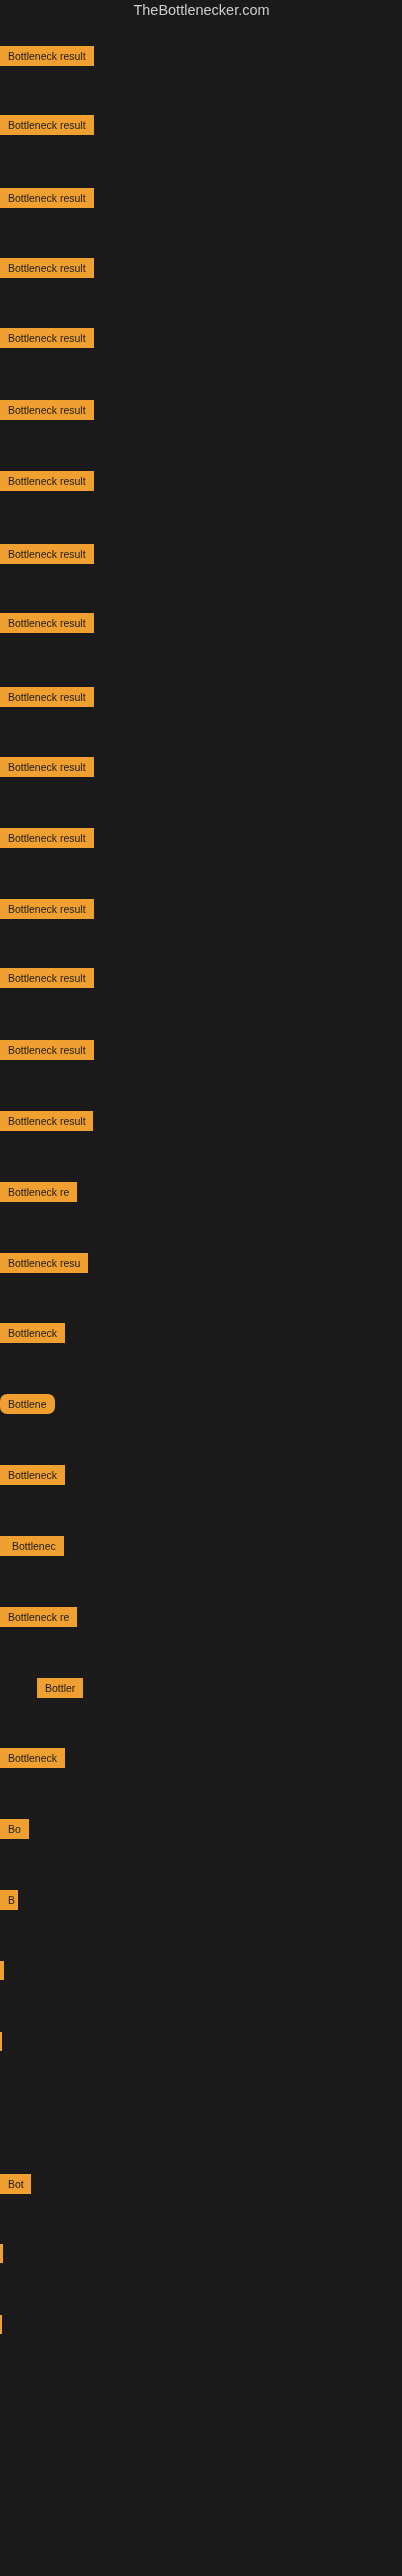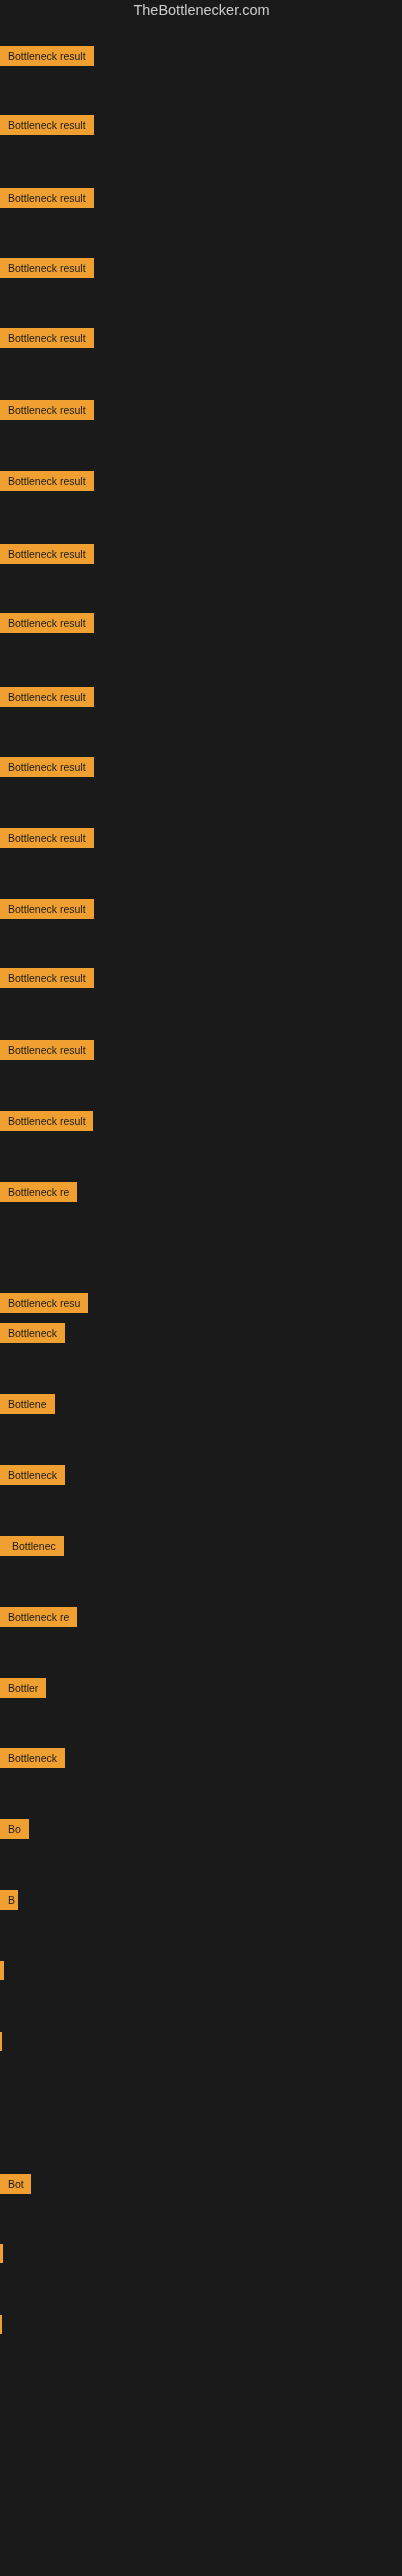--- a/index.html
+++ b/index.html
@@ -56,27 +56,27 @@
     <div class="bottleneck-item" style="top: 544px; left: 0px;"><div class="bottleneck-badge" style="max-width: 119px;">Bottleneck result</div></div>
     <div class="bottleneck-item" style="top: 613px; left: 0px;"><div class="bottleneck-badge" style="max-width: 119px;">Bottleneck result</div></div>
     <div class="bottleneck-item" style="top: 687px; left: 0px;"><div class="bottleneck-badge" style="max-width: 116px;">Bottleneck result</div></div>
     <div class="bottleneck-item" style="top: 757px; left: 0px;"><div class="bottleneck-badge" style="max-width: 113px;">Bottleneck result</div></div>
     <div class="bottleneck-item" style="top: 828px; left: 0px;"><div class="bottleneck-badge" style="max-width: 109px;">Bottleneck result</div></div>
     <div class="bottleneck-item" style="top: 899px; left: 0px;"><div class="bottleneck-badge" style="max-width: 108px;">Bottleneck result</div></div>
     <div class="bottleneck-item" style="top: 968px; left: 0px;"><div class="bottleneck-badge" style="max-width: 105px;">Bottleneck result</div></div>
     <div class="bottleneck-item" style="top: 1040px; left: 0px;"><div class="bottleneck-badge" style="max-width: 97px;">Bottleneck result</div></div>
     <div class="bottleneck-item" style="top: 1111px; left: 0px;"><div class="bottleneck-badge" style="max-width: 93px;">Bottleneck result</div></div>
     <div class="bottleneck-item" style="top: 1182px; left: 0px;"><div class="bottleneck-badge" style="max-width: 85px;">Bottleneck re</div></div>
-    <div class="bottleneck-item" style="top: 1253px; left: 0px;"><div class="bottleneck-badge" style="max-width: 89px; margin-top: 40px;">Bottleneck resu</div></div>
+    <div class="bottleneck-item" style="top: 1253px; left: 0px;"><div class="bottleneck-badge" style="max-width: 89px;">Bottleneck resu</div></div>
     <div class="bottleneck-item" style="top: 1323px; left: 0px;"><div class="bottleneck-badge" style="max-width: 72px;">Bottleneck</div></div>
-    <div class="bottleneck-item" style="top: 1394px; left: 0px;"><div class="bottleneck-badge" style="max-width: 64px;">Bottlene</div></div>
+    <div class="bottleneck-item" style="top: 1394px; left: 0px;"><div class="bottleneck-badge" style="max-width: 64px; border-radius: 7px;">Bottlene</div></div>
     <div class="bottleneck-item" style="top: 1465px; left: 0px;"><div class="bottleneck-badge" style="max-width: 71px;">Bottleneck</div></div>
     <div class="bottleneck-item" style="top: 1536px; left: 0px;"><div class="bottleneck-badge" style="max-width: 66px; padding-left: 12px;">Bottlenec</div></div>
     <div class="bottleneck-item" style="top: 1607px; left: 0px;"><div class="bottleneck-badge" style="max-width: 81px;">Bottleneck re</div></div>
-    <div class="bottleneck-item" style="top: 1678px; left: 0px;"><div class="bottleneck-badge" style="max-width: 55px;">Bottler</div></div>
+    <div class="bottleneck-item" style="top: 1678px; left: 0px; padding-left: 37px;"><div class="bottleneck-badge" style="max-width: 55px;">Bottler</div></div>
     <div class="bottleneck-item" style="top: 1748px; left: 0px;"><div class="bottleneck-badge" style="max-width: 68px;">Bottleneck</div></div>
     <div class="bottleneck-item" style="top: 1819px; left: 0px;"><div class="bottleneck-badge" style="max-width: 32px;">Bo</div></div>
     <div class="bottleneck-item" style="top: 1890px; left: 0px;"><div class="bottleneck-badge" style="max-width: 17.7px;">B</div></div>
     <div class="bottleneck-item" style="top: 1961px; left: 0px;"><div class="bottleneck-badge" style="width: 4px; height: 19.3px; padding: 0px; overflow: hidden;"></div></div>
     <div class="bottleneck-item" style="top: 2032px; left: 0px;"><div class="bottleneck-badge" style="width: 2.4px; height: 19.3px; padding: 0px; overflow: hidden;"></div></div>
     <div class="bottleneck-item" style="top: 2174px; left: 0px;"><div class="bottleneck-badge" style="max-width: 31px;">Bot</div></div>
     <div class="bottleneck-item" style="top: 2244px; left: 0px;"><div class="bottleneck-badge" style="width: 3.2px; height: 19.3px; padding: 0px; overflow: hidden;"></div></div>
     <div class="bottleneck-item" style="top: 2315px; left: 0px;"><div class="bottleneck-badge" style="width: 2.4px; height: 19.3px; padding: 0px; overflow: hidden;"></div></div>
   </div>
 

